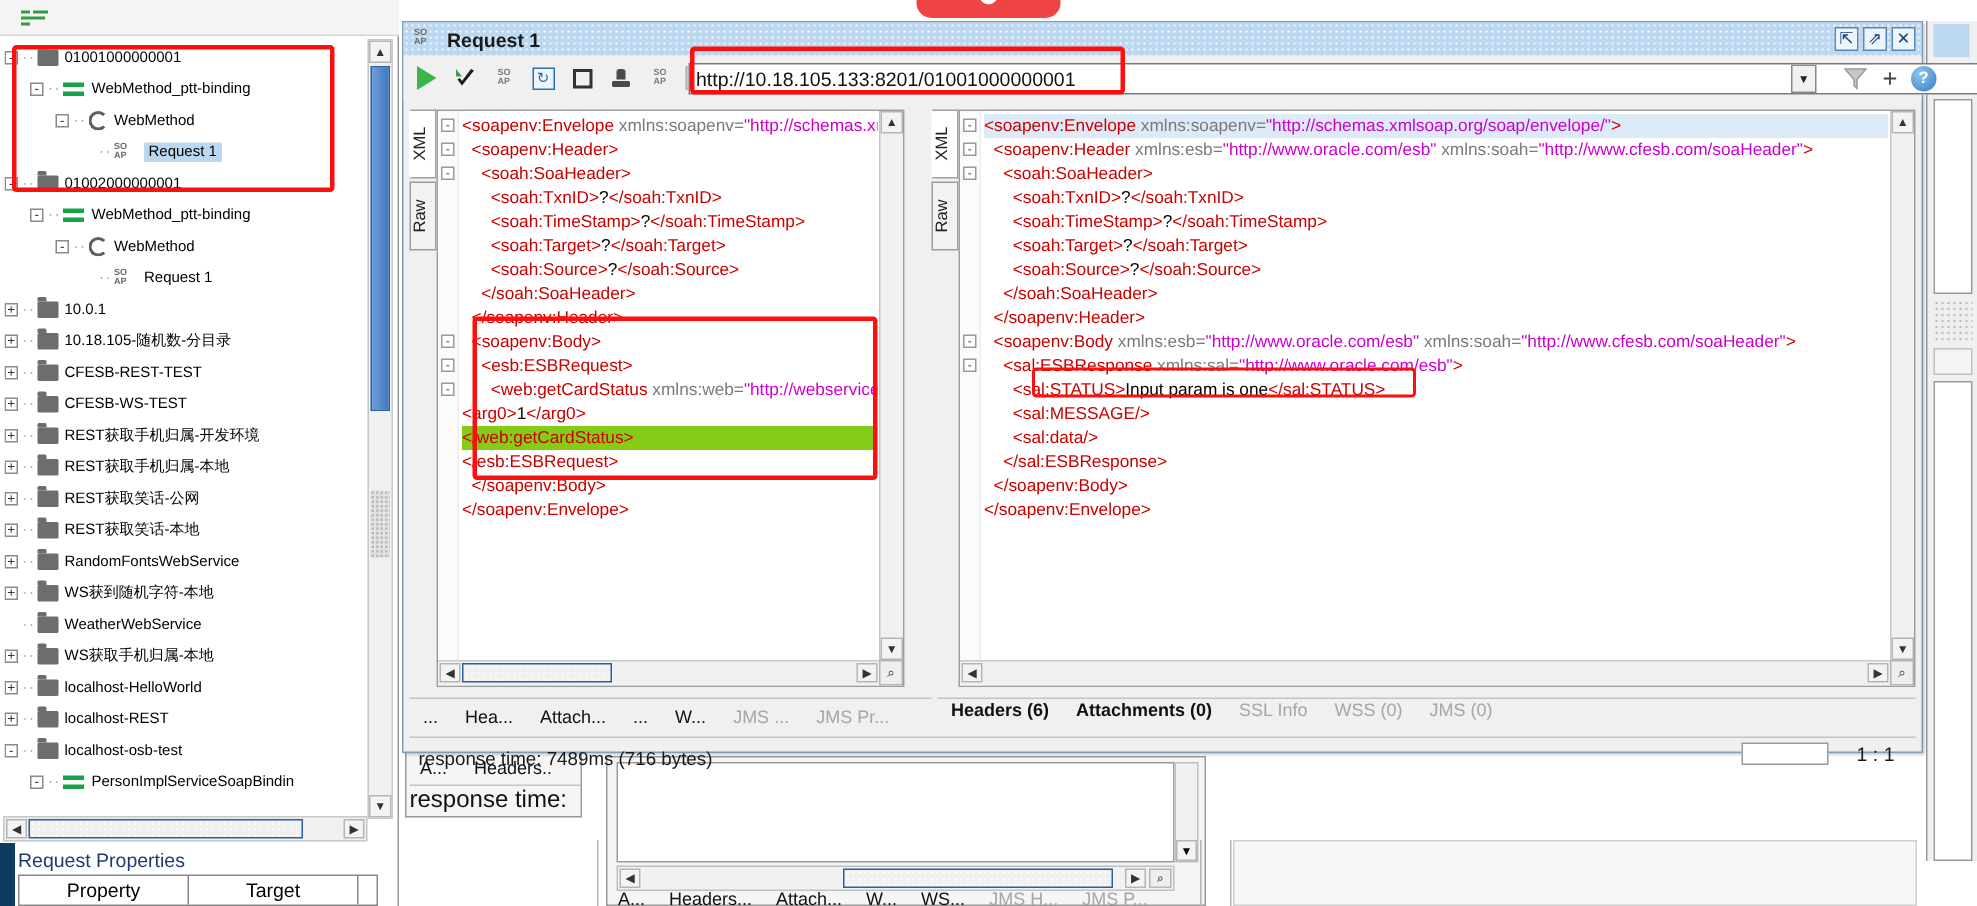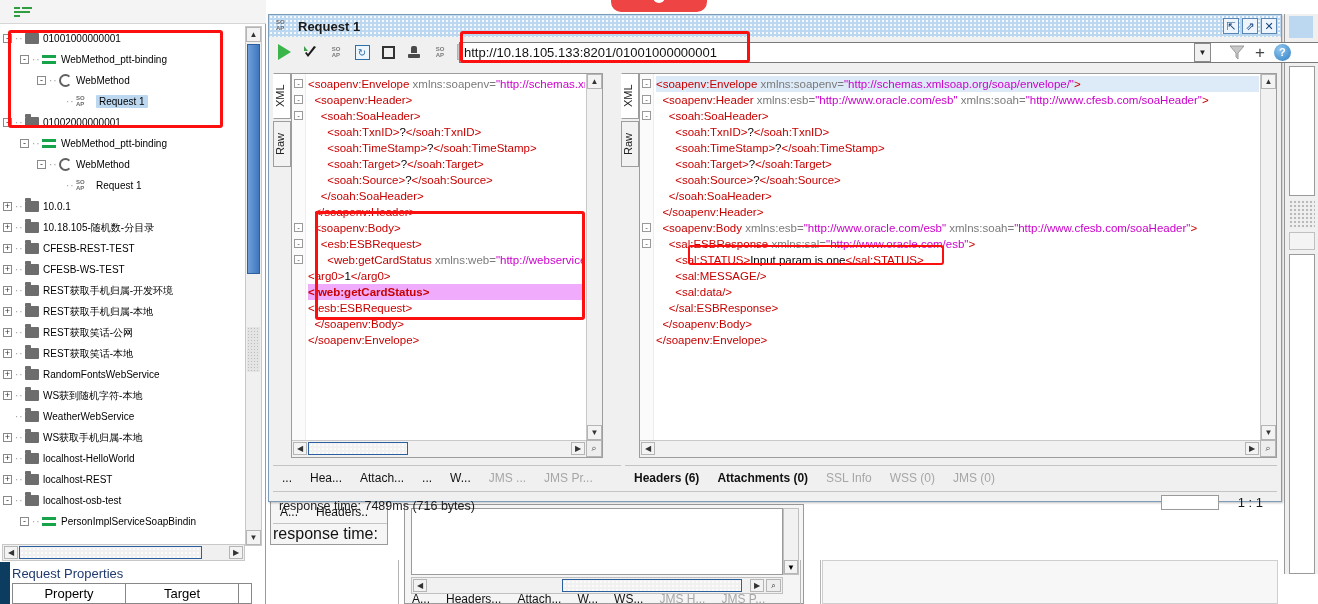--- a/index.html
+++ b/index.html
@@ -224,21 +224,21 @@
   .xml-lines {
     position:absolute; left:16px; top:2px; right:17px; bottom:18px;
     font-family: "Liberation Sans", sans-serif; font-size: 11.5px;
     line-height: 16px; white-space: pre; overflow: hidden;
   }
   .xl { height:16px; white-space:pre; }
   .xl .tg { color:#c80000; }
   .xl .at { color:#7a7a7a; }
   .xl .vl { color:#cc00cc; }
   .xl .tx { color:#000; }
-  .xl.hl { background:#f0abfc;font-weight:bold; }
+  .xl.hl { background:#84cc16; }
   .xl.hl0 { background:#ddeaf7; }
   .fold {
     position:absolute; left:2px; width:9px; height:9px; border:1px solid #9a9a9a;
     background:#fff; font-size:8px; line-height:7px; text-align:center; color:#444;
   }
   .ed-vsb {
     position:absolute; right:0; top:0; width:16px; bottom:17px; background:#f1f1f1;
     border-left:1px solid #c8c8c8;
   }
   .ed-hsb {
@@ -251,21 +251,21 @@
     font-size:9px;color:#333;
   }
 
   
   #tabs-left {
     left: 4px; top: 450px; width: 348px; height: 24px;
     border-top:1px solid #c4c4c4; display:flex; align-items:center;
   }
   #tabs-right {
     left: 356px; top: 450px; width: 652px; height: 24px;
-    border-top:1px solid #c4c4c4; display:flex; align-items:center;
+    border-top:1px solid #c4c4c4; display:flex; align-items:flex-start;
   }
   .etab { font-size:12px; color:#111; margin: 0 9px; white-space:nowrap; }
   .etab.dim { color:#a6a6a6; }
   .etab.strong { font-weight:bold; }
 
   #resp-status {
     left: 4px; top: 476px; width: 1004px; height: 22px;
     border-top:1px solid #c4c4c4; display:flex; align-items:flex-end;
     font-size:12.5px; color:#1a1a1a; padding-left:6px;
   }

